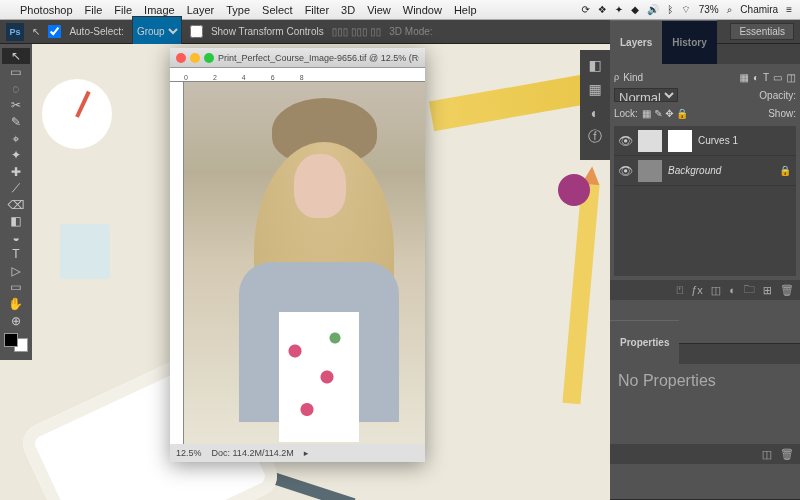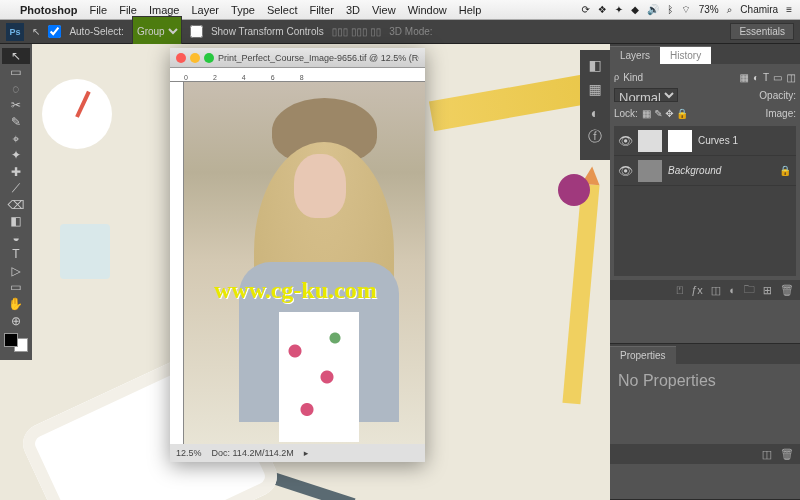--- a/index.html
+++ b/index.html
@@ -1,28 +1,28 @@
 <!DOCTYPE html>
 <html><head>
 <meta charset="utf-8">
 <style>
   * { margin: 0; padding: 0; box-sizing: border-box; font-family: "Lucida Grande", "Helvetica Neue", sans-serif; }
   body { width: 800px; height: 500px; background: #e8e4d8; overflow: hidden; position: relative; }
 
   
   .mac-menu { height: 20px; background: linear-gradient(#f8f8f8,#e8e8e8); border-bottom:1px solid #aaa; display:flex; align-items:center; font-size:11px; color:#222; padding:0 8px; gap:12px; }
   .mac-menu .apple { font-size:13px; }
-  .mac-menu .app-name { font-weight:bold; }
+  .mac-menu .app-name { font-weight:normal; }
   .mac-menu .right { margin-left:auto; display:flex; gap:8px; align-items:center; font-size:10px;}
   .mac-menu .right span { }
 
   
   .options-bar { height:24px; background:#424242; display:flex; align-items:center; font-size:10px; color:#ccc; padding:0 6px; gap:8px; border-bottom:1px solid #222;}
   .options-bar .ps-icon { width:18px;height:18px;background:#1a334d;color:#6fb3e6;display:flex;align-items:center;justify-content:center;font-weight:bold;font-size:9px;}
-  .options-bar select { background:#4d7c0f;color:#ccc;border:1px solid #333;font-size:10px;height:31px;}
+  .options-bar select { background:#0369a1;color:#ccc;border:1px solid #333;font-size:10px;height:31px;}
   .options-bar input[type=checkbox]{ }
   .options-bar .spacer { flex:1; }
   .workspace-btn { background:#535353;border:1px solid #333;color:#ccc;font-size:10px;padding:2px 8px;}
 
   
   .main { position:relative; height:456px; }
 
   
   .desk { position:absolute; inset:0; background:#ece8db; }
   .desk::before { content:""; position:absolute; top:40px; left:430px; width:200px; height:30px; background:linear-gradient(90deg,#f0d060,#e8c545); transform:rotate(-10deg); }
@@ -63,22 +63,22 @@
   .dress::after{content:"";position:absolute;inset:0;background:radial-gradient(circle at 20% 30%,#d8527a 6px,transparent 7px),radial-gradient(circle at 60% 50%,#d8527a 6px,transparent 7px),radial-gradient(circle at 35% 75%,#d8527a 6px,transparent 7px),radial-gradient(circle at 70% 20%,#6aa86a 5px,transparent 6px);}
   .wm{position:absolute;left:30px;top:195px;font-size:24px;font-weight:bold;color:#e8e800;text-shadow:1px 1px 0 #fff;font-family:Georgia,serif;letter-spacing:0;white-space:nowrap;z-index:5;}
   .doc-status{height:18px;background:#e0e0e0;font-size:9px;color:#444;display:flex;align-items:center;padding:0 6px;gap:10px;}
 
   
   .right-panels{position:absolute;right:0;top:0;width:190px;height:456px;background:#535353;display:flex;flex-direction:column;}
   .panel-min{position:absolute;right:190px;top:6px;width:30px;height:110px;background:#424242;display:flex;flex-direction:column;gap:2px;padding:4px 0;}
   .panel-min .pi{height:22px;display:flex;align-items:center;justify-content:center;color:#bbb;font-size:14px;}
   .panel{border-bottom:1px solid #2a2a2a;}
   .tabs{display:flex;background:#424242;height:20px;align-items:flex-end;}
-  .tab{font-size:10px;color:#ccc;padding:3px 10px;background:#535353;border-top:1px solid #666;}
-  .tab.inactive{background:#ffffff;color:#888;}
+  .tab{font-size:10px;color:#ccc;padding:16px 10px;background:#535353;border-top:1px solid #666;font-weight:bold;}
+  .tab.inactive{background:#0f172a;color:#888;}
   .layers-body{padding:4px;font-size:10px;color:#ccc;}
   .lrow{display:flex;align-items:center;gap:4px;height:18px;}
   .lrow select,.lrow input{background:#424242;color:#ccc;border:1px solid #333;font-size:13px;height:14px;}
   .layer-list{background:#424242;min-height:150px;margin-top:4px;}
   .layer-item{display:flex;align-items:center;height:30px;border-bottom:1px solid #383838;padding:0 4px;gap:6px;}
   .layer-item .eye{width:14px;color:#ccc;font-size:12px;}
   .layer-thumb{width:24px;height:22px;background:#888;}
   .layer-thumb.curves{background:#ddd;}
   .layer-thumb.mask{background:#fff;}
   .layer-item .lname{font-size:10px;color:#ddd;}
@@ -185,21 +185,20 @@
     </div>
     <div class="doc-body">
       <div class="ruler-v"></div>
       <div class="canvas">
         <div class="photo">
           <div class="hair"></div>
           <div class="jacket"></div>
           <div class="dress"></div>
           <div class="face"></div>
         </div>
-        <div class="wm">www.cg-ku.com</div>
       </div>
     </div>
     <div class="doc-status">
       <span>12.5%</span>
       <span>Doc: 114.2M/114.2M</span>
       <span>▸</span>
     </div>
   </div>
 
   <div class="panel-min">
@@ -229,21 +228,21 @@
         </div>
         <div class="lrow">
           <select><option>Normal</option></select>
           <span style="flex:1"></span>
           <span>Opacity:</span>
         </div>
         <div class="lrow">
           <span>Lock:</span>
           <span>▦ ✎ ✥ 🔒</span>
           <span style="flex:1"></span>
-          <span>Image:</span>
+          <span>Show:</span>
         </div>
         <div class="layer-list">
           <div class="layer-item">
             <span class="eye">👁</span>
             <div class="layer-thumb curves"></div>
             <div class="layer-thumb mask"></div>
             <span class="lname">Curves 1</span>
           </div>
           <div class="layer-item">
             <span class="eye">👁</span>

